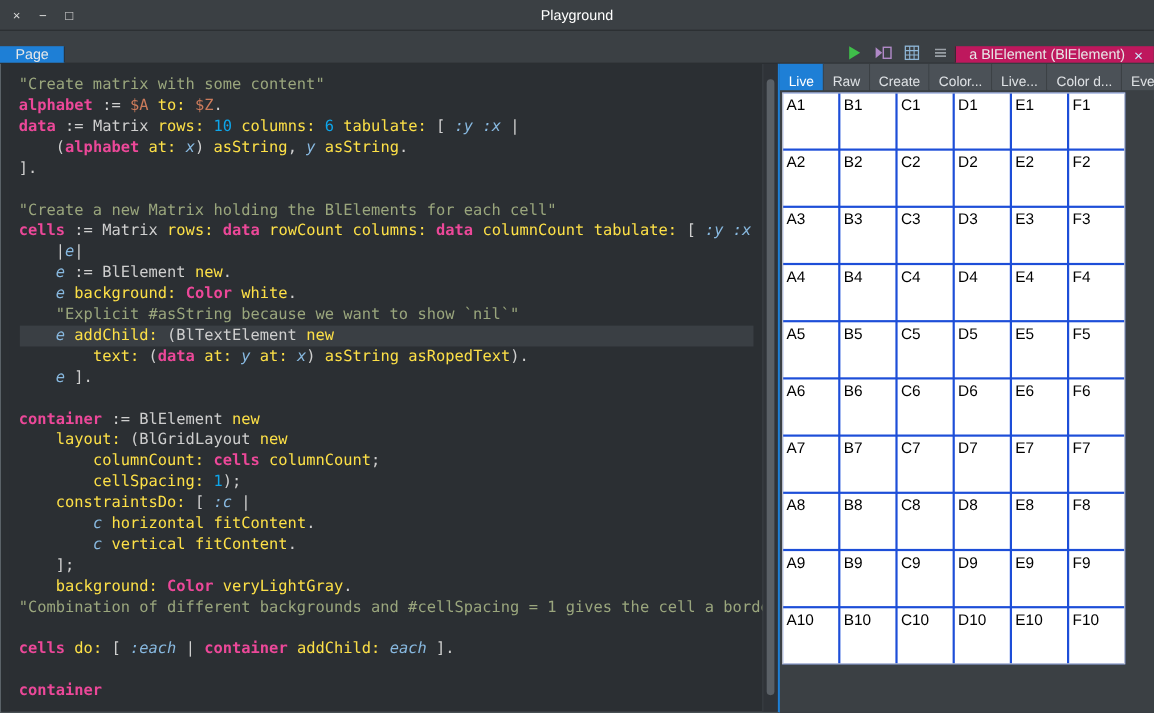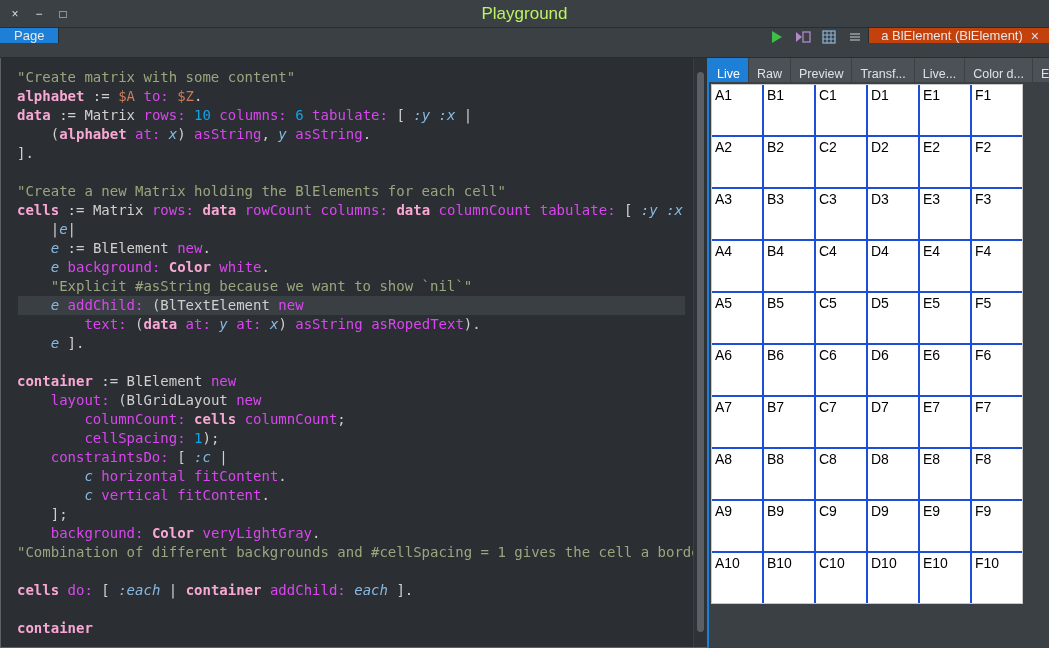--- a/index.html
+++ b/index.html
@@ -5,61 +5,61 @@
   * { box-sizing: border-box; margin: 0; padding: 0; }
   html, body { width: 1049px; height: 648px; overflow: hidden; font-family: "Segoe UI", "Helvetica Neue", Arial, sans-serif; }
   body { background: #3b4044; color: #ccc; font-size: 13px; }
 
   .titlebar {
     height: 28px; background: #3b4044; display: flex; align-items: center;
     position: relative; border-bottom: 1px solid #2a2d30;
   }
   .win-controls { display: flex; gap: 10px; padding-left: 8px; align-items: center; }
   .win-btn { width: 14px; height: 14px; display: flex; align-items: center; justify-content: center; color: #ddd; font-size: 12px; cursor: default; }
-  .title { position: absolute; left: 50%; transform: translateX(-50%); color: #bef264; font-size: 17px; }
+  .title { position: absolute; left: 50%; transform: translateX(-50%); color: #ffffff; font-size: 13px; }
 
   .toolbar {
-    height: 30px; background: #3b4044; display: flex; align-items: flex-start;
+    height: 30px; background: #3b4044; display: flex; align-items: flex-end;
     border-bottom: 1px solid #2a2d30;
   }
   .tool-tab {
     display: flex; align-items: center; padding: 0 14px; font-size: 13px;
     color: #e8e8e8; background: #1e7fd6; border-right: 1px solid #2a2d30;
     position: relative;
   }
   .toolbar-spacer { flex: 1; }
   .toolbar-icons { display: flex; align-items: center; gap: 8px; padding-right: 4px; }
   .ticon { width: 18px; height: 18px; display:flex; align-items:center; justify-content:center; }
   .ticon svg { display:block; }
 
   .insp-tab {
     display: flex; align-items: center; padding: 0 10px 0 12px; gap: 8px;
-    font-size: 13px; color: #e8e8e8; background: #c2410c; min-width: 160px;
+    font-size: 13px; color: #e8e8e8; background: #be185d; min-width: 160px;
     border-left: 1px solid #2a2d30;
   }
   .insp-close { color: #cce6fb; font-size: 14px; line-height: 1; cursor: pointer; }
 
   .main {
     display: flex; height: calc(648px - 28px - 30px);
   }
   .editor-pane {
     flex: 1 1 auto; background: #2b2f33; border: 1px solid #5a6268; border-top: none;
     border-right: 2px solid #1e7fd6; position: relative; overflow: hidden;
     display: flex;
   }
   .gutter-shade { width: 8px; background: #2b2f33; }
   .code-scroll { flex: 1; overflow: hidden; }
   .code {
     font-family: "Consolas", "Menlo", "DejaVu Sans Mono", monospace;
     font-size: 14px; line-height: 19px; padding: 10px 8px; color: #c8cdd2;
     white-space: pre; 
   }
   .tok-str  { color: #9aa67d; } 
-  .tok-kw   { color: #f9a8d4; font-weight: 700; } 
-  .tok-sel  { color: #d946ef; } 
+  .tok-kw   { color: #ec4899; font-weight: 700; } 
+  .tok-sel  { color: #fde047; } 
   .tok-num  { color: #0ea5e9; } 
   .tok-sym  { color: #cc7b5b; } 
   .tok-arg  { color: #88b9e0; font-style: italic; } 
   .tok-var  { color: #cfcfcf; } 
   .tok-cls  { color: #cfcfcf; text-align: right; } 
   .hl-line {
     position: absolute; left: 9px; right: 8px; height: 19px;
     background: #3a3f44; z-index: 0;
   }
   .code-inner { position: relative; z-index: 1; }
@@ -157,22 +157,22 @@
     </div>
     <div class="vscroll">
       <div class="thumb"></div>
     </div>
   </div>
 
   <div class="inspector-pane">
     <div class="insp-tabs" id="insp-tabs">
         <div class="itab active">Live</div>
         <div class="itab">Raw</div>
-        <div class="itab">Preview</div>
-        <div class="itab">Transf...</div>
+        <div class="itab">Create</div>
+        <div class="itab">Color...</div>
         <div class="itab">Live...</div>
         <div class="itab">Color d...</div>
         <div class="itab">Events</div>
       </div>
     <div class="insp-body">
       <div class="grid" id="grid">
           <div class="cell">A1</div>
           <div class="cell">B1</div>
           <div class="cell">C1</div>
           <div class="cell">D1</div>

